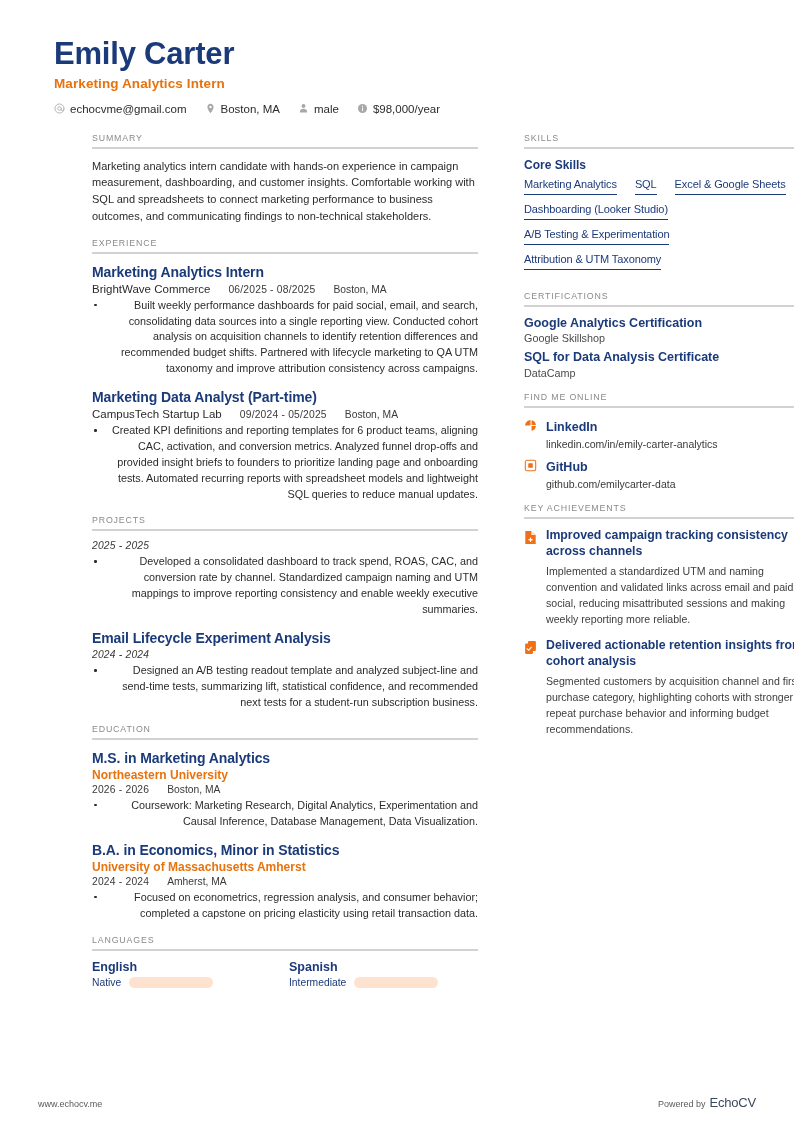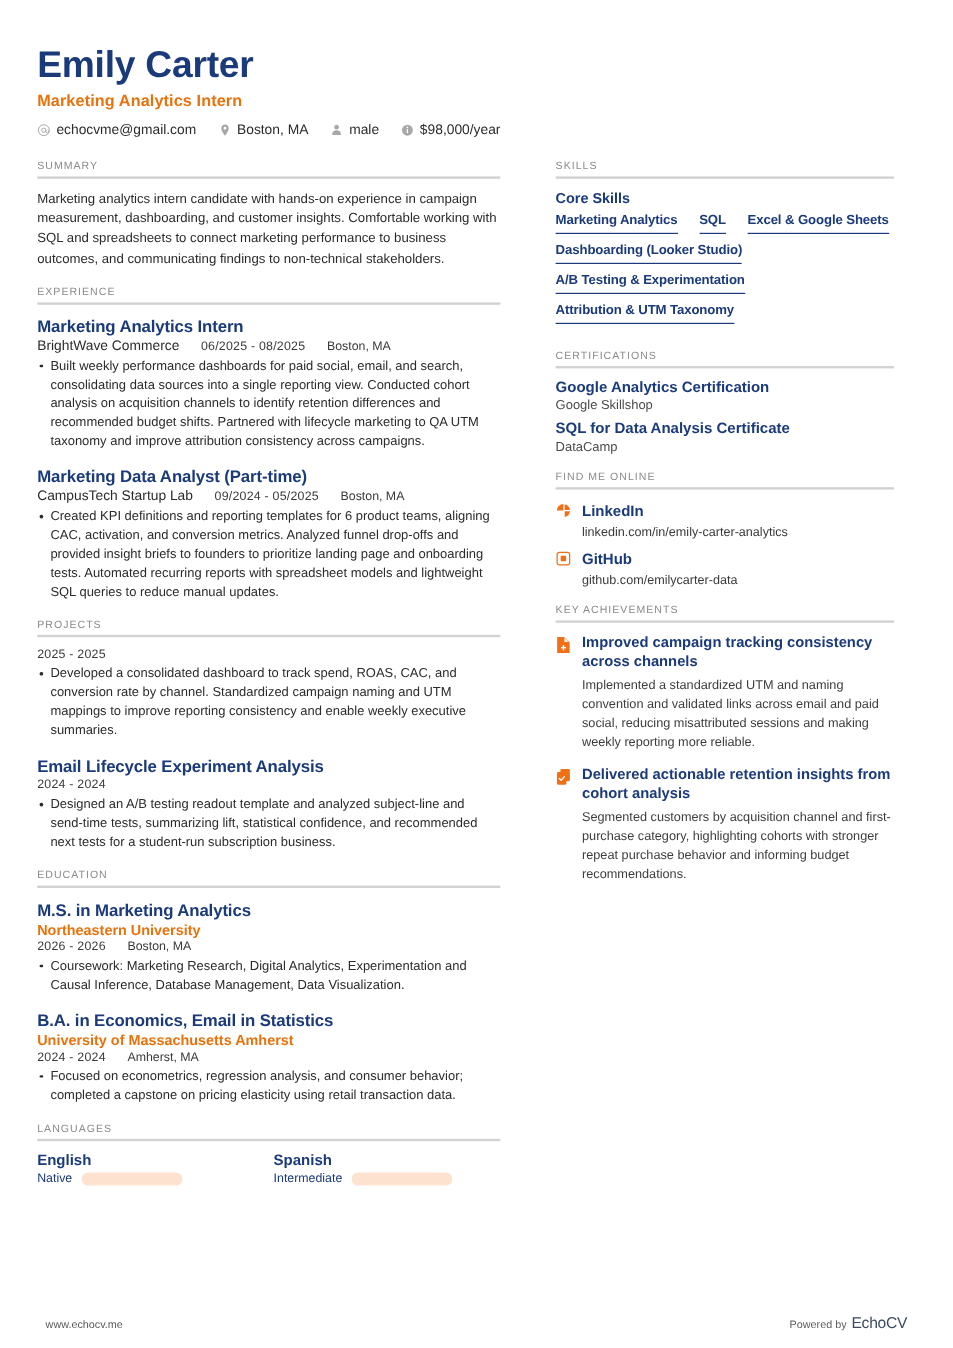--- a/index.html
+++ b/index.html
@@ -12,21 +12,21 @@
     color: #2b2b2b;
     position: relative;
     overflow: hidden;
   }
 
   .page {
     position: absolute;
     left: 0; top: 0;
     width: 794px;
     height: 1123px;
-    padding: 36px 38px 0 31px;
+    padding: 36px 38px 0 54px;
   }
 
   
   .header { margin-bottom: 18px; }
 
   .name {
     font-size: 31px;
     font-weight: 700;
     color: #1b3a7a;
     letter-spacing: -0.2px;
@@ -65,21 +65,21 @@
     flex: 0 0 auto;
   }
   .contact-item .ci-ico svg { display: block; }
 
   
   .columns {
     display: flex;
     align-items: flex-start;
     gap: 0;
   }
-  .col-left  { width: 394px; flex: 0 0 394px; padding-right: 8px; }
+  .col-left  { width: 394px; flex: 0 0 394px; padding-right: 8px; margin-left: 38px; }
   .col-right { width: 320px; flex: 0 0 320px; padding-left: 38px; }
 
   
   .sec { margin-bottom: 13px; }
   .sec-title {
     font-size: 8.8px;
     letter-spacing: 0.85px;
     color: #8a8a8a;
     font-weight: 400;
     text-transform: uppercase;
@@ -119,25 +119,26 @@
     display: flex;
     align-items: baseline;
     margin-top: 2px;
     font-size: 10.5px;
     color: #333333;
     text-align: center;
   }
   .meta-org { font-size: 11.5px; color: #2b2b2b; margin-right: 18px; }
   .meta-date { font-size: 10.3px; color: #3a3a3a; margin-right: 18px; letter-spacing: 0.2px; }
   .meta-loc { font-size: 10.3px; color: #3a3a3a; }
-  .meta-date-only { font-size: 10.3px; color: #3a3a3a; margin-top: 2px; letter-spacing: 0.2px; }
+  .meta-date-only { font-size: 10.3px; color: #3a3a3a; margin-top: 2px; letter-spacing: 0.2px; font-style: italic; }
 
   ul.bullets {
     list-style: none;
     margin-top: 3px;
+    text-align: right;
   }
   ul.bullets li {
     position: relative;
     padding-left: 11px;
     font-size: 10.8px;
     line-height: 1.47;
     color: #2b2b2b;
     margin-bottom: 2px;
   }
   ul.bullets li::before {
@@ -191,21 +192,21 @@
     color: #1b3a7a;
     margin-bottom: 6px;
   }
   .skill-list {
     display: flex;
     flex-wrap: wrap;
     gap: 0 18px;
   }
   .skill-item {
     font-size: 11px;
-    font-weight: 700;
+    font-weight: 400;
     color: #1b3a7a;
     border-bottom: 1.4px solid #1b3a7a;
     padding-bottom: 4px;
     margin-bottom: 8px;
     letter-spacing: -0.1px;
   }
 
   
   .cert { margin-bottom: 6px; }
   .cert-name {
@@ -425,21 +426,21 @@
           <div class="entry-meta">
             <span class="meta-date">2026 - 2026</span>
             <span class="meta-loc">Boston, MA</span>
           </div>
           <ul class="bullets">
             <li>Coursework: Marketing Research, Digital Analytics, Experimentation and Causal Inference, Database Management, Data Visualization.</li>
           </ul>
         </div>
 
         <div class="entry">
-          <div class="entry-title">B.A. in Economics, Email in Statistics</div>
+          <div class="entry-title">B.A. in Economics, Minor in Statistics</div>
           <div class="entry-sub">University of Massachusetts Amherst</div>
           <div class="entry-meta">
             <span class="meta-date">2024 - 2024</span>
             <span class="meta-loc">Amherst, MA</span>
           </div>
           <ul class="bullets">
             <li>Focused on econometrics, regression analysis, and consumer behavior; completed a capstone on pricing elasticity using retail transaction data.</li>
           </ul>
         </div>
       </div>

